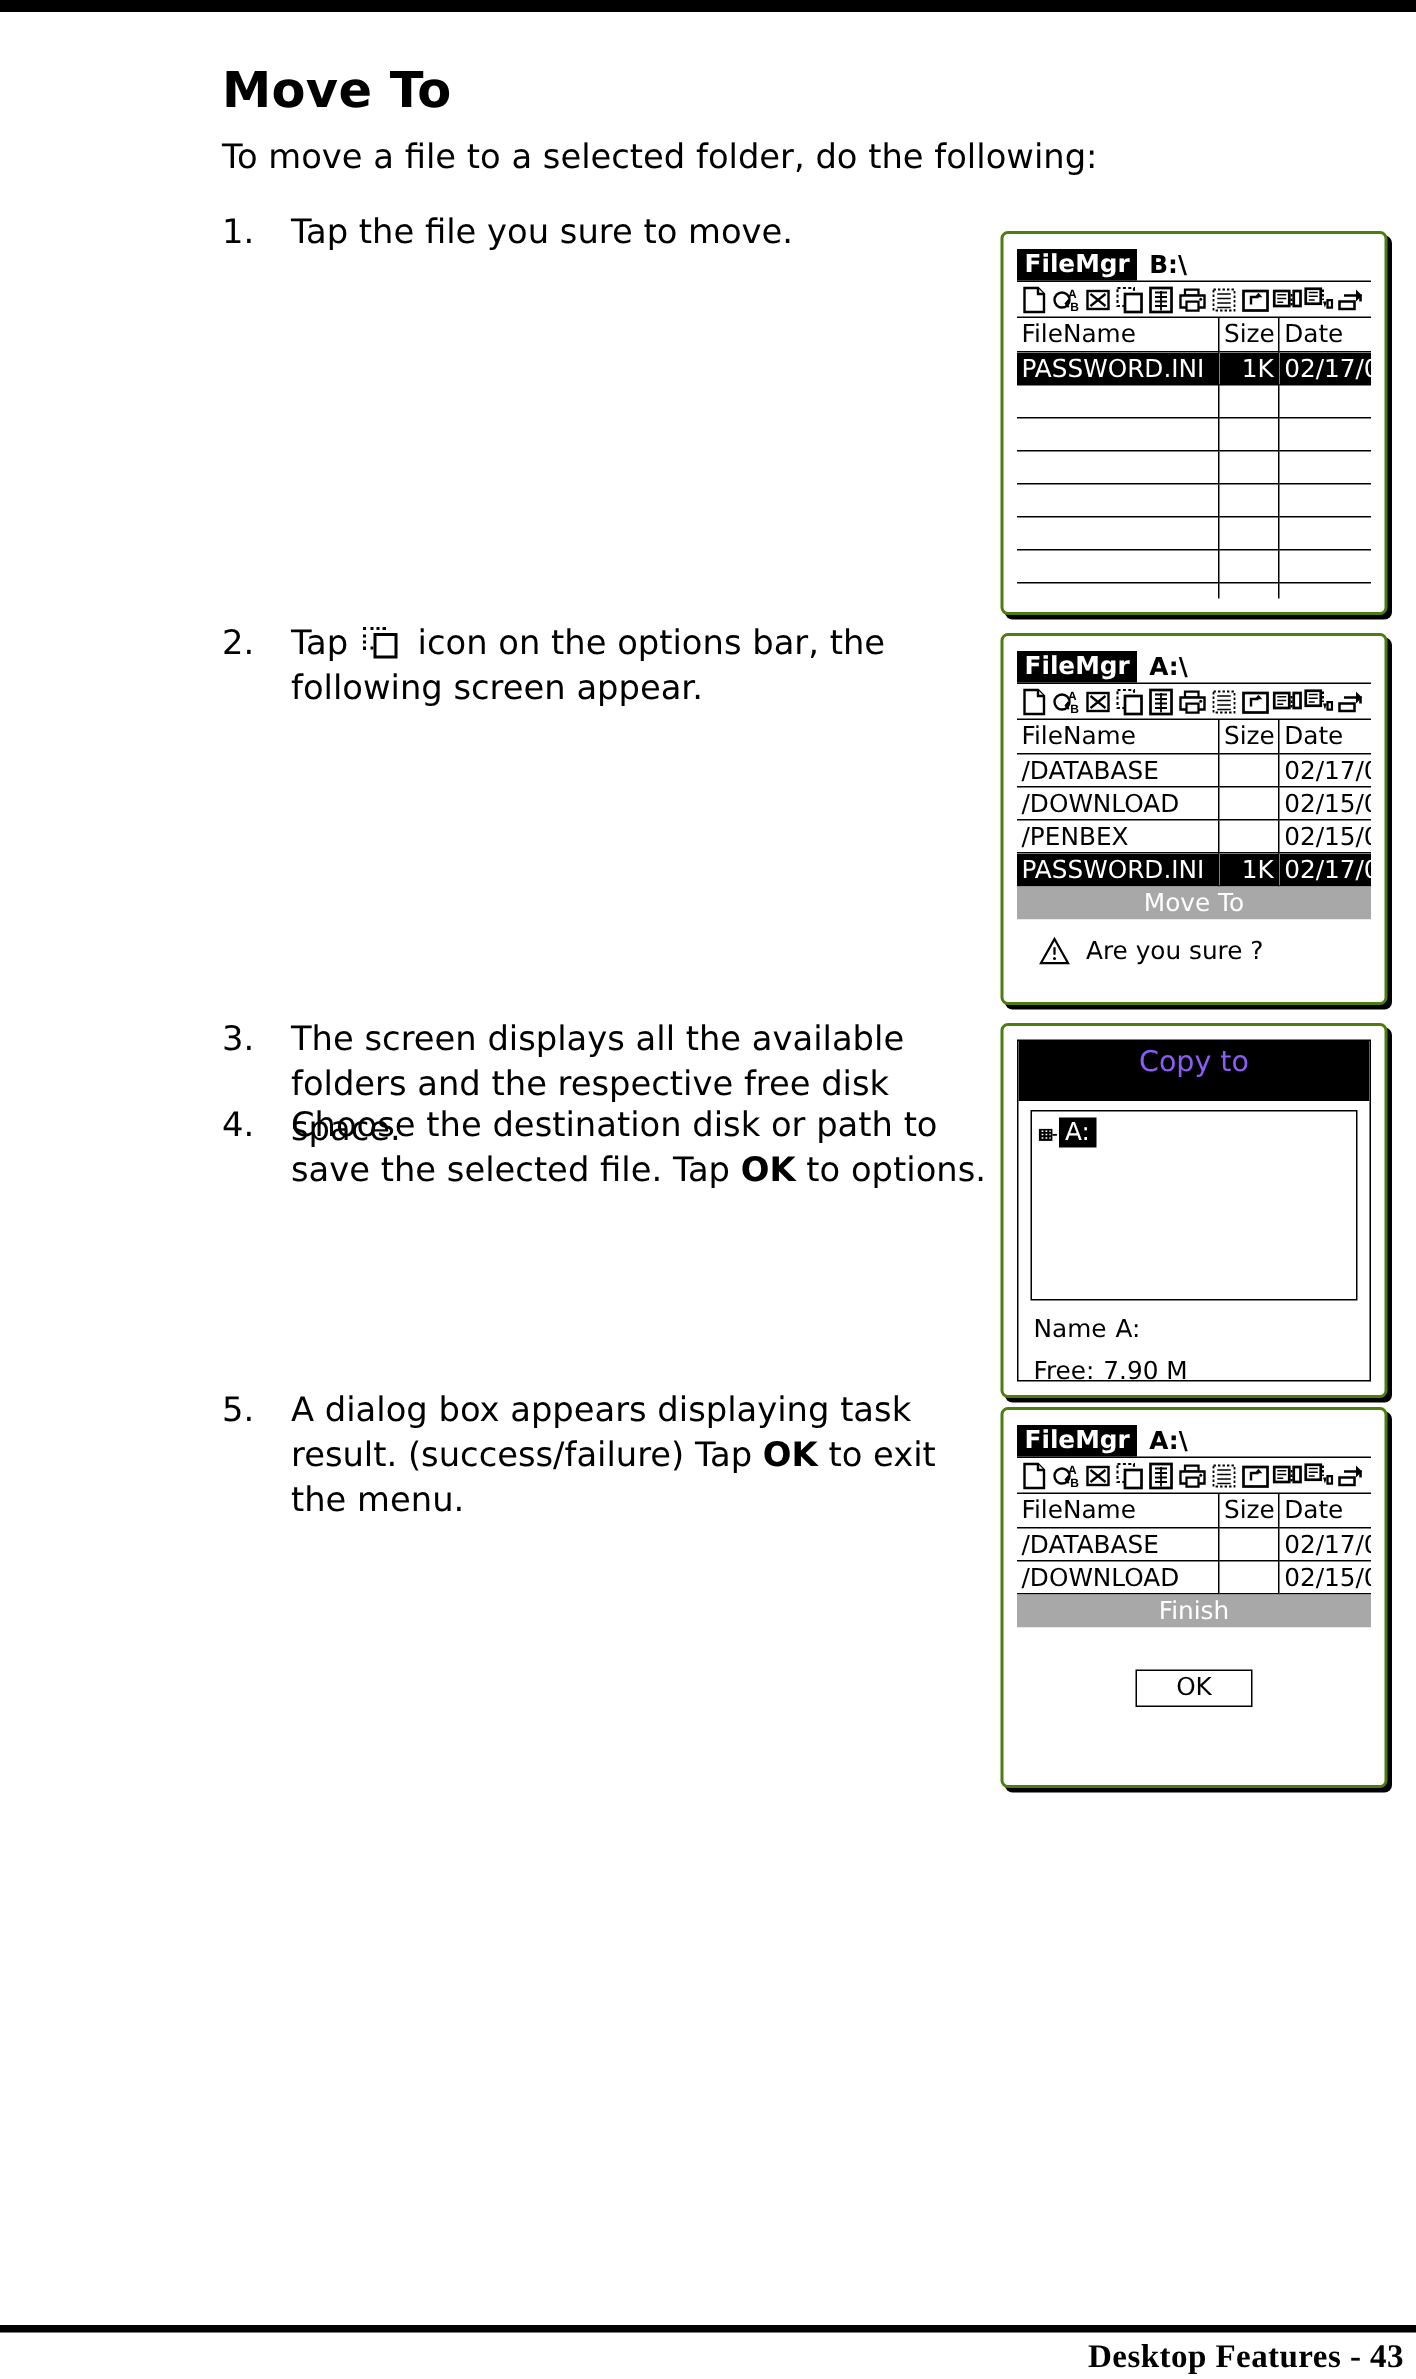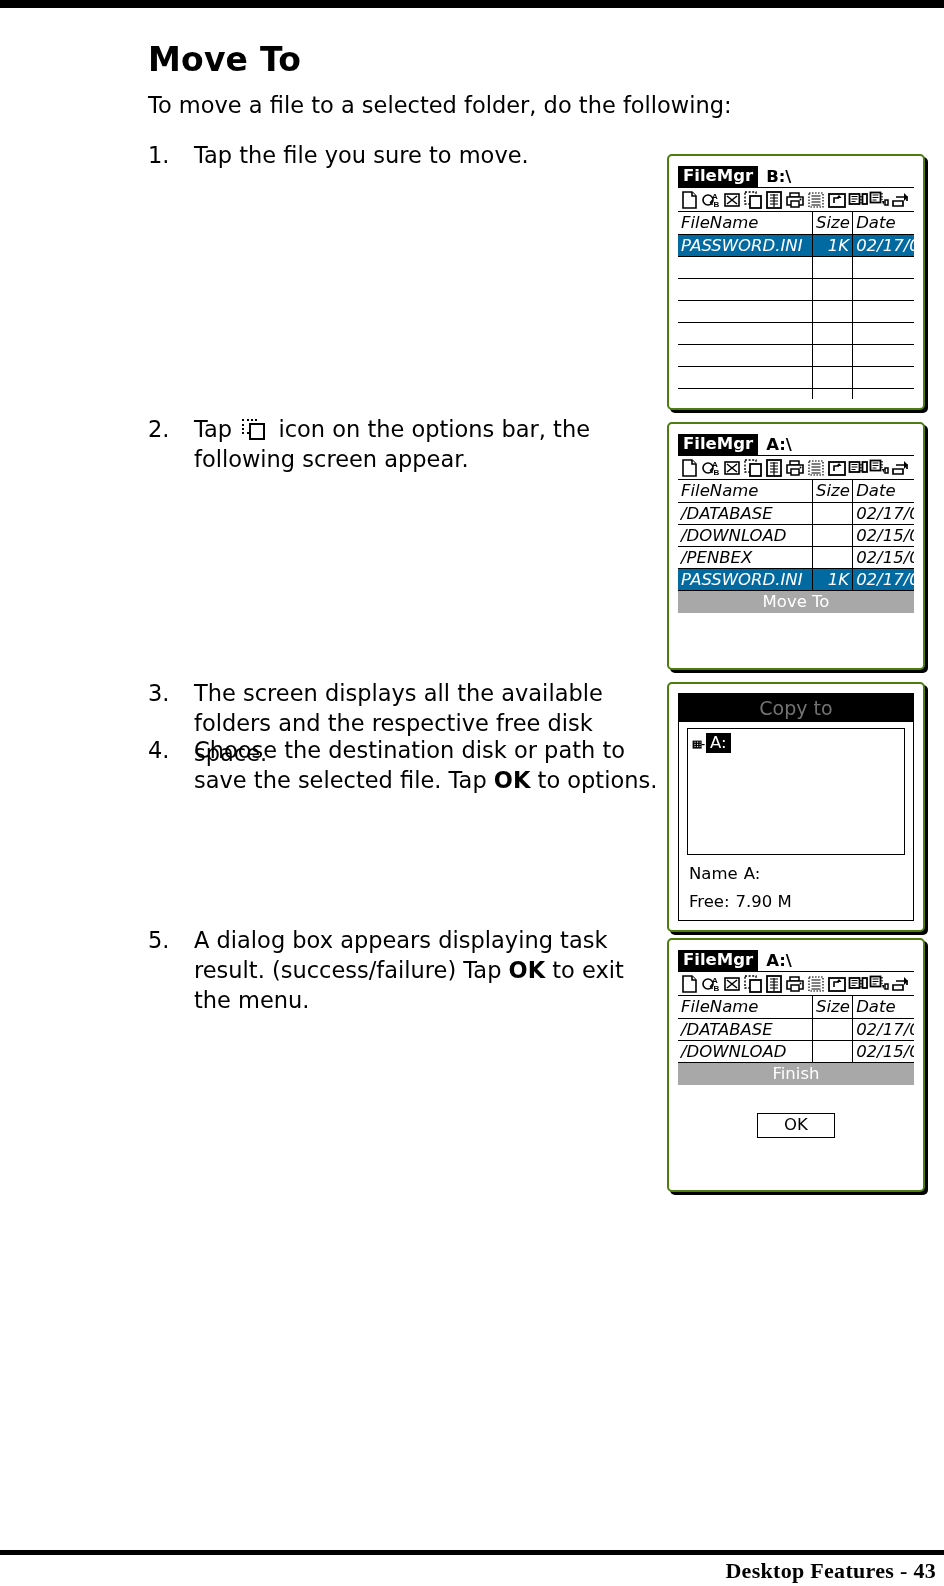--- a/index.html
+++ b/index.html
@@ -157,40 +157,40 @@
     display: flex;
     align-items: center;
     padding: 0 2px;
     gap: 1px;
     background: #fff;
   }
   .fm-toolbar .ic { width: 20px; height: 20px; flex: 0 0 auto; }
   .fm-toolbar svg { display: block; }
 
   
-  .fm-table { width: 100%; border-collapse: collapse; table-layout: fixed; font-style: italic; }
+  .fm-table { width: 100%; border-collapse: collapse; table-layout: fixed; }
   .fm-table col.c-name { width: 57%; }
   .fm-table col.c-size { width: 17%; }
   .fm-table col.c-date { width: 26%; }
   .fm-table th, .fm-table td {
     border: 1.5px solid #000;
     border-top: none;
     border-left: none;
     font-size: 16.5px;
     font-weight: normal;
     height: 22px;
     padding: 0 3px;
     box-sizing: border-box;
     text-align: left;
     white-space: nowrap;
     overflow: hidden;
   }
   .fm-table th:last-child, .fm-table td:last-child { border-right: none; }
   .fm-table tr.sel td {
-    background: #0369a1;
+    background: #000000;
     color: #fff;
   }
   .fm-table td.num { text-align: right; }
 
   
   .dlg-bar {
     background: #a8a8a8;
     color: #fff;
     text-align: center;
     font-size: 16.5px;
@@ -225,24 +225,24 @@
     min-width: 78px;
     text-align: center;
     padding: 1px 6px 2px 6px;
     line-height: 20px;
     box-sizing: border-box;
   }
 
   
   .copy-head {
     background: #000;
-    color: #737373;
+    color: #8b5cf6;
     text-align: center;
     font-size: 19px;
-    height: 28px;
+    height: 40px;
     line-height: 28px;
   }
   .copy-tree {
     margin: 6px 8px 0 8px;
     height: 127px;
     border: 1.5px solid #000;
     background: #fff;
     position: relative;
     box-sizing: border-box;
   }
@@ -568,20 +568,33 @@
             <td>02/15/0.</td>
           </tr>
         <tr class="sel">
             <td>PASSWORD.INI</td>
             <td class="num">1K</td>
             <td>02/17/0.</td>
           </tr>
       </tbody>
     </table>
     <div class="dlg-bar">Move To</div>
+    <div class="dlg-body">
+      <div class="dlg-msg">
+        <span class="warn-ico">
+          <svg viewBox="0 0 22 20">
+              <path d="M11 2 L20 18 H2 Z" fill="#fff" stroke="#000" stroke-width="1.5"></path>
+              <path d="M11 7.5 v5" stroke="#000" stroke-width="1.5"></path>
+              <circle cx="11" cy="15" r="1" fill="#000"></circle>
+            </svg>
+        </span>
+        <span class="dlg-lines">Are you sure ?</span>
+      </div>
+
+    </div>
   </div>
 </div>
 
 <div class="panel" style="left:667px; top:682px; width:258px; height:250px;">
   <div class="panel-inner">
     <div class="copy-head">Copy to</div>
     <div class="copy-tree">
       <div class="tree-item">
         <span class="tree-box">
           <svg viewBox="0 0 13 12">

